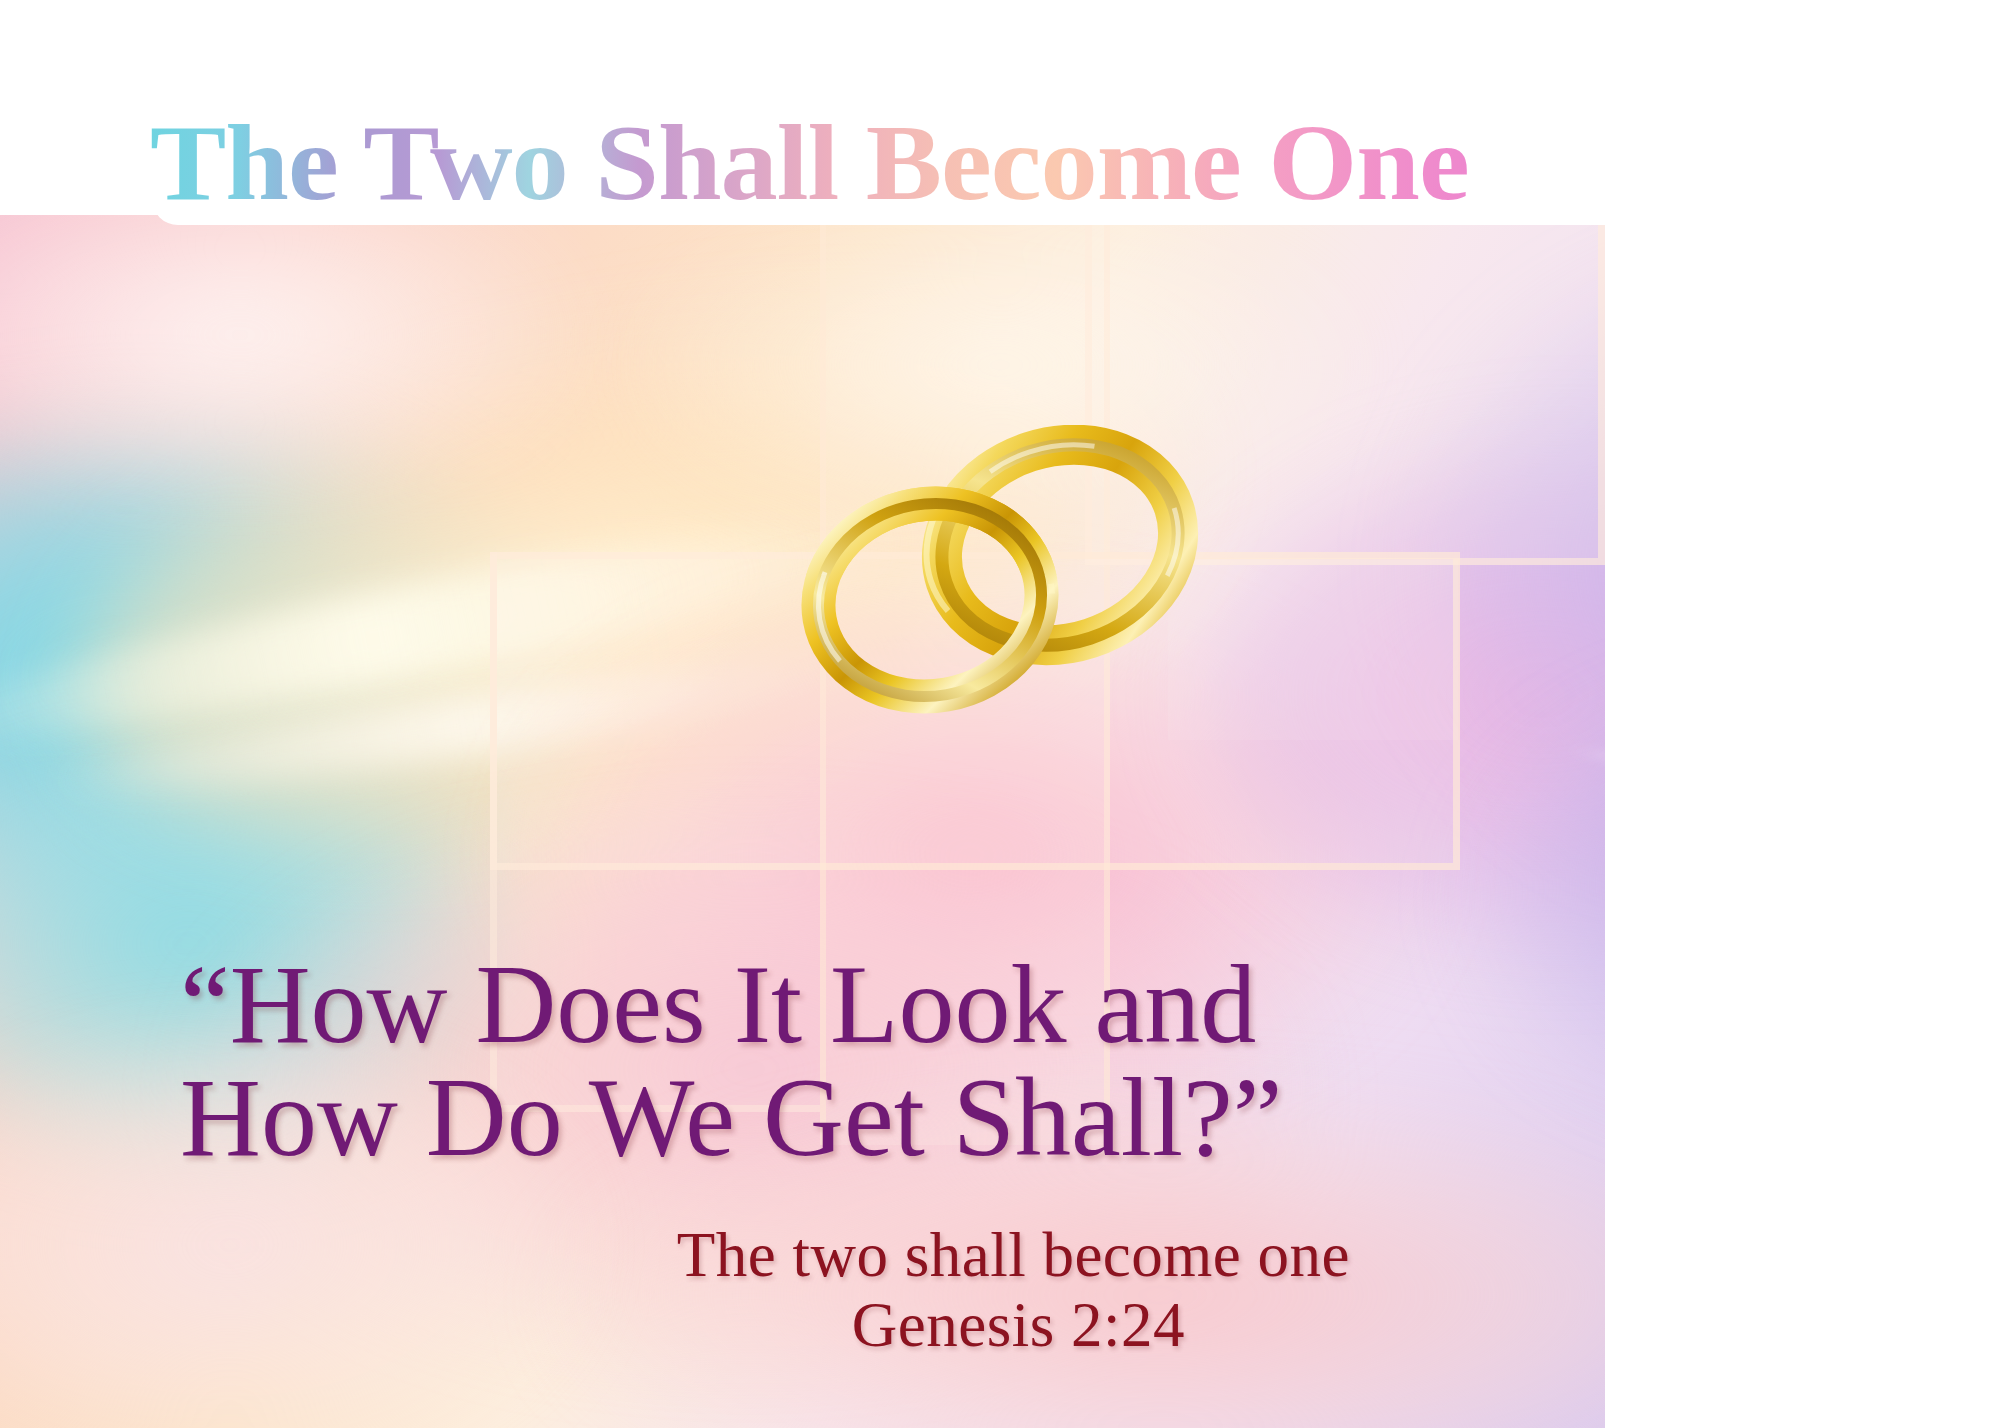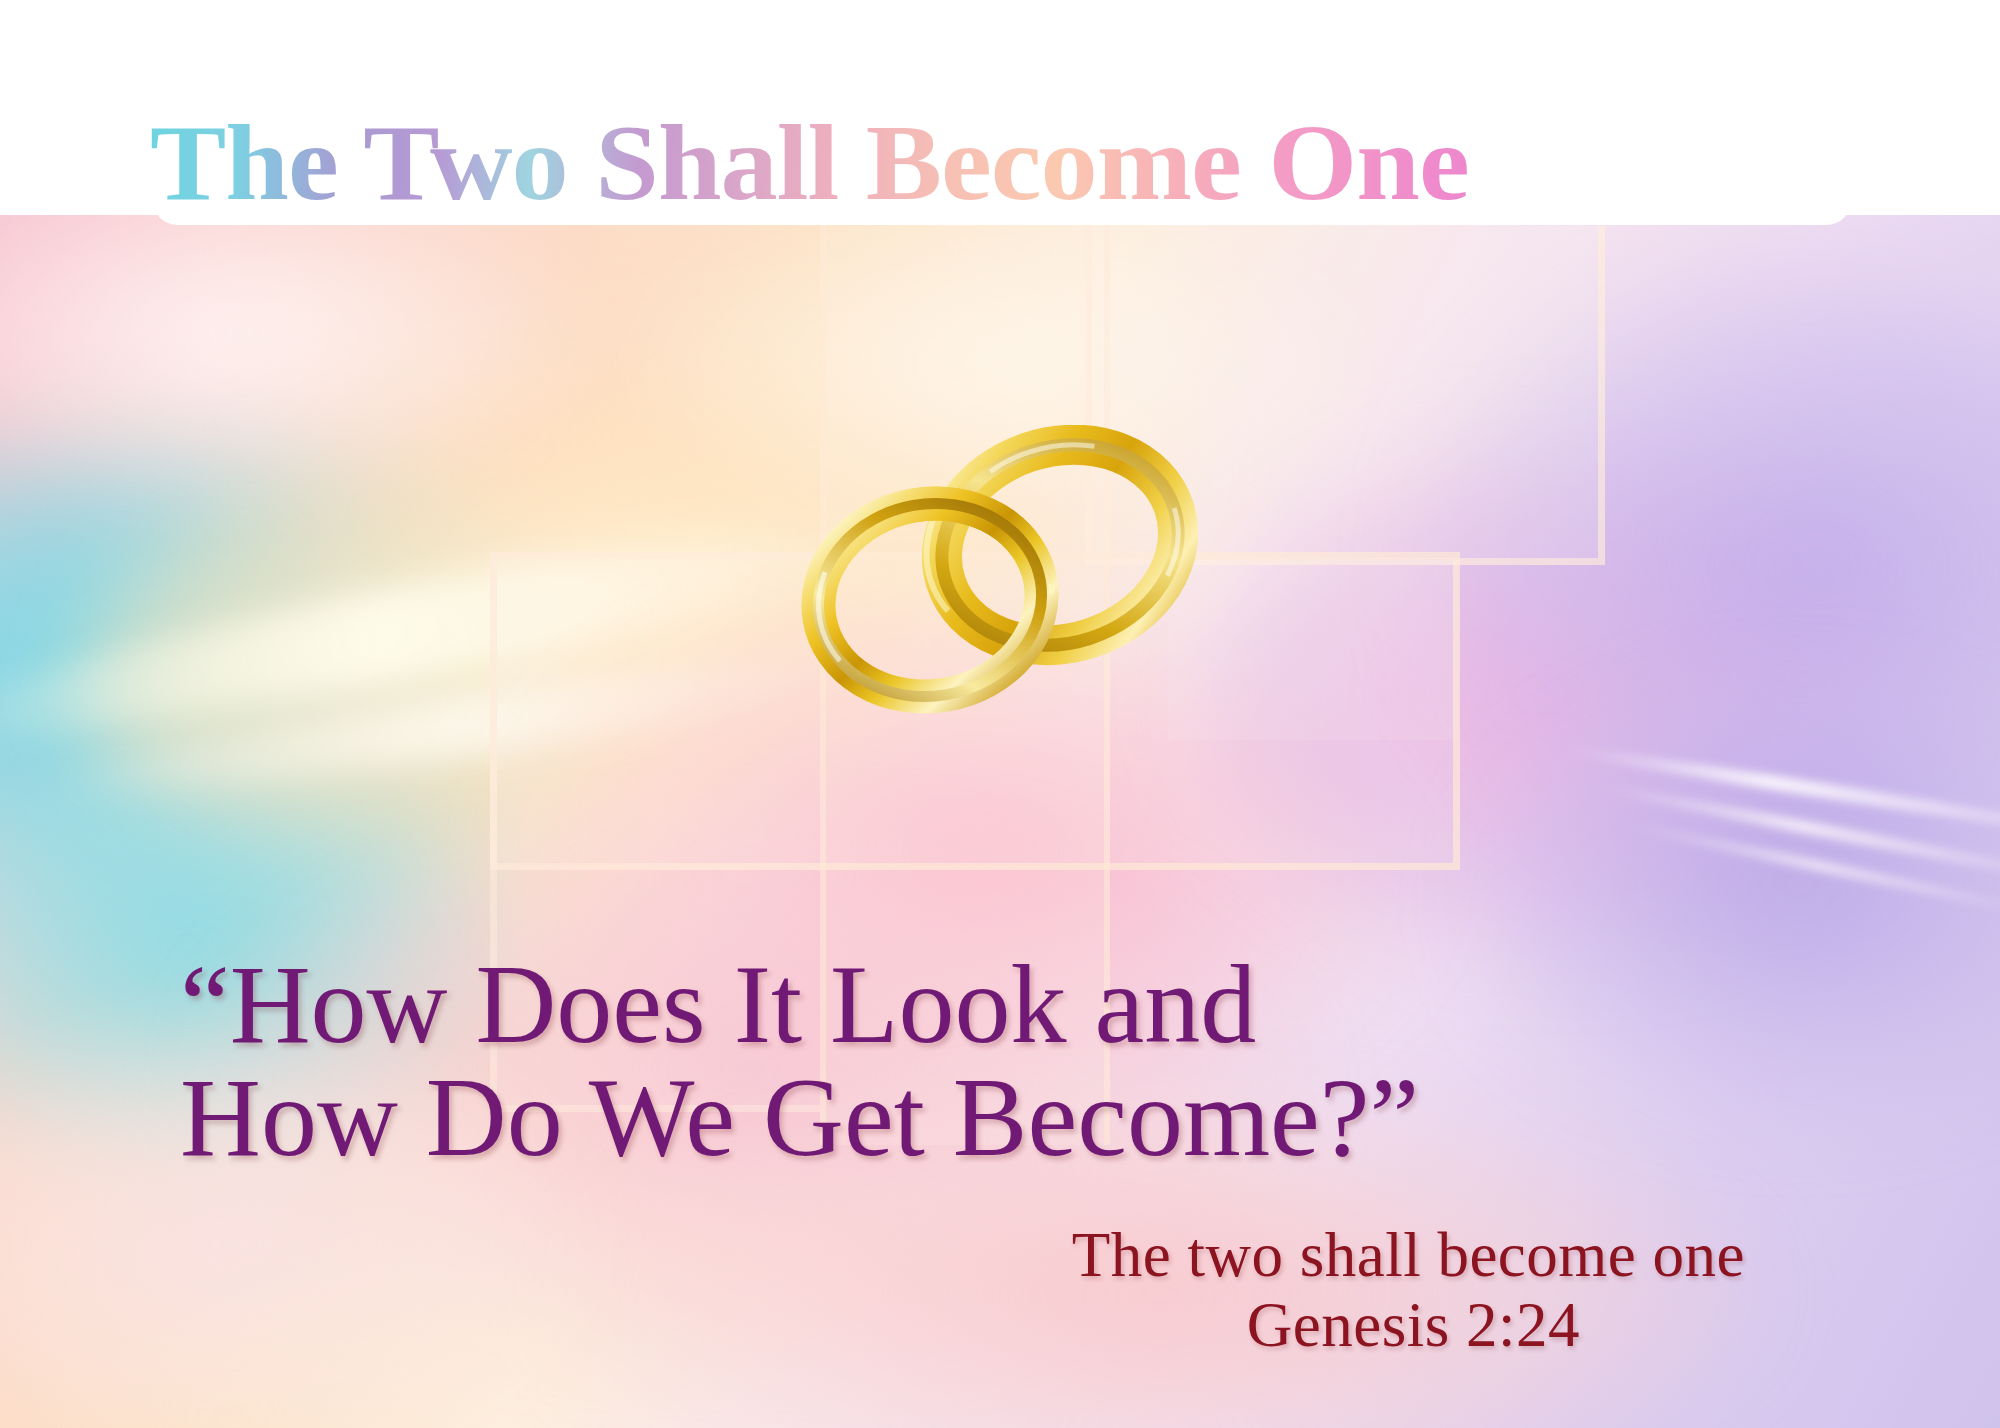--- a/index.html
+++ b/index.html
@@ -1,20 +1,20 @@
 <!DOCTYPE html>
 <html><head>
 <meta charset="utf-8">
 <style>
   html,body{margin:0;padding:0;}
   body{
     width:2000px;height:1428px;overflow:hidden;position:relative;
     font-family:"Liberation Serif", serif;background:#fff;
   }
-  #stage{position:absolute;inset:0;width:2000px;height:1428px;overflow:hidden;}
+  #stage{position:absolute;inset:0;width:1605px;height:1428px;overflow:hidden;}
 
   
   .sky{position:absolute;left:0;top:135px;width:2000px;height:1293px;overflow:hidden;}
   .sky-layer{position:absolute;inset:0;}
   .sky-base{
     background:
       linear-gradient(118deg,
         #f7c5d4 0%, #fbd3cf 12%, #fcdcc6 24%, #fde5c8 34%,
         #fdeedd 44%, #f7e6ee 56%, #eedcf2 70%, #ddcdf0 84%, #cfc2ec 100%);
   }
@@ -218,21 +218,21 @@
       </g>
     </svg>
   </div>
 
   <div class="banner"></div>
   <div class="banner-tab"></div>
   <div class="title">The Two Shall Become One</div>
 
   <div class="headline">
     <span class="l1">“How Does It Look and</span>
-    <span class="l2">How Do We Get Become?”</span>
+    <span class="l2">How Do We Get Shall?”</span>
   </div>
 
   <div class="verse">
     <span class="v1">The two shall become one</span>
     <span class="v2">Genesis 2:24</span>
   </div>
 
 </div>
 
 </body></html>

